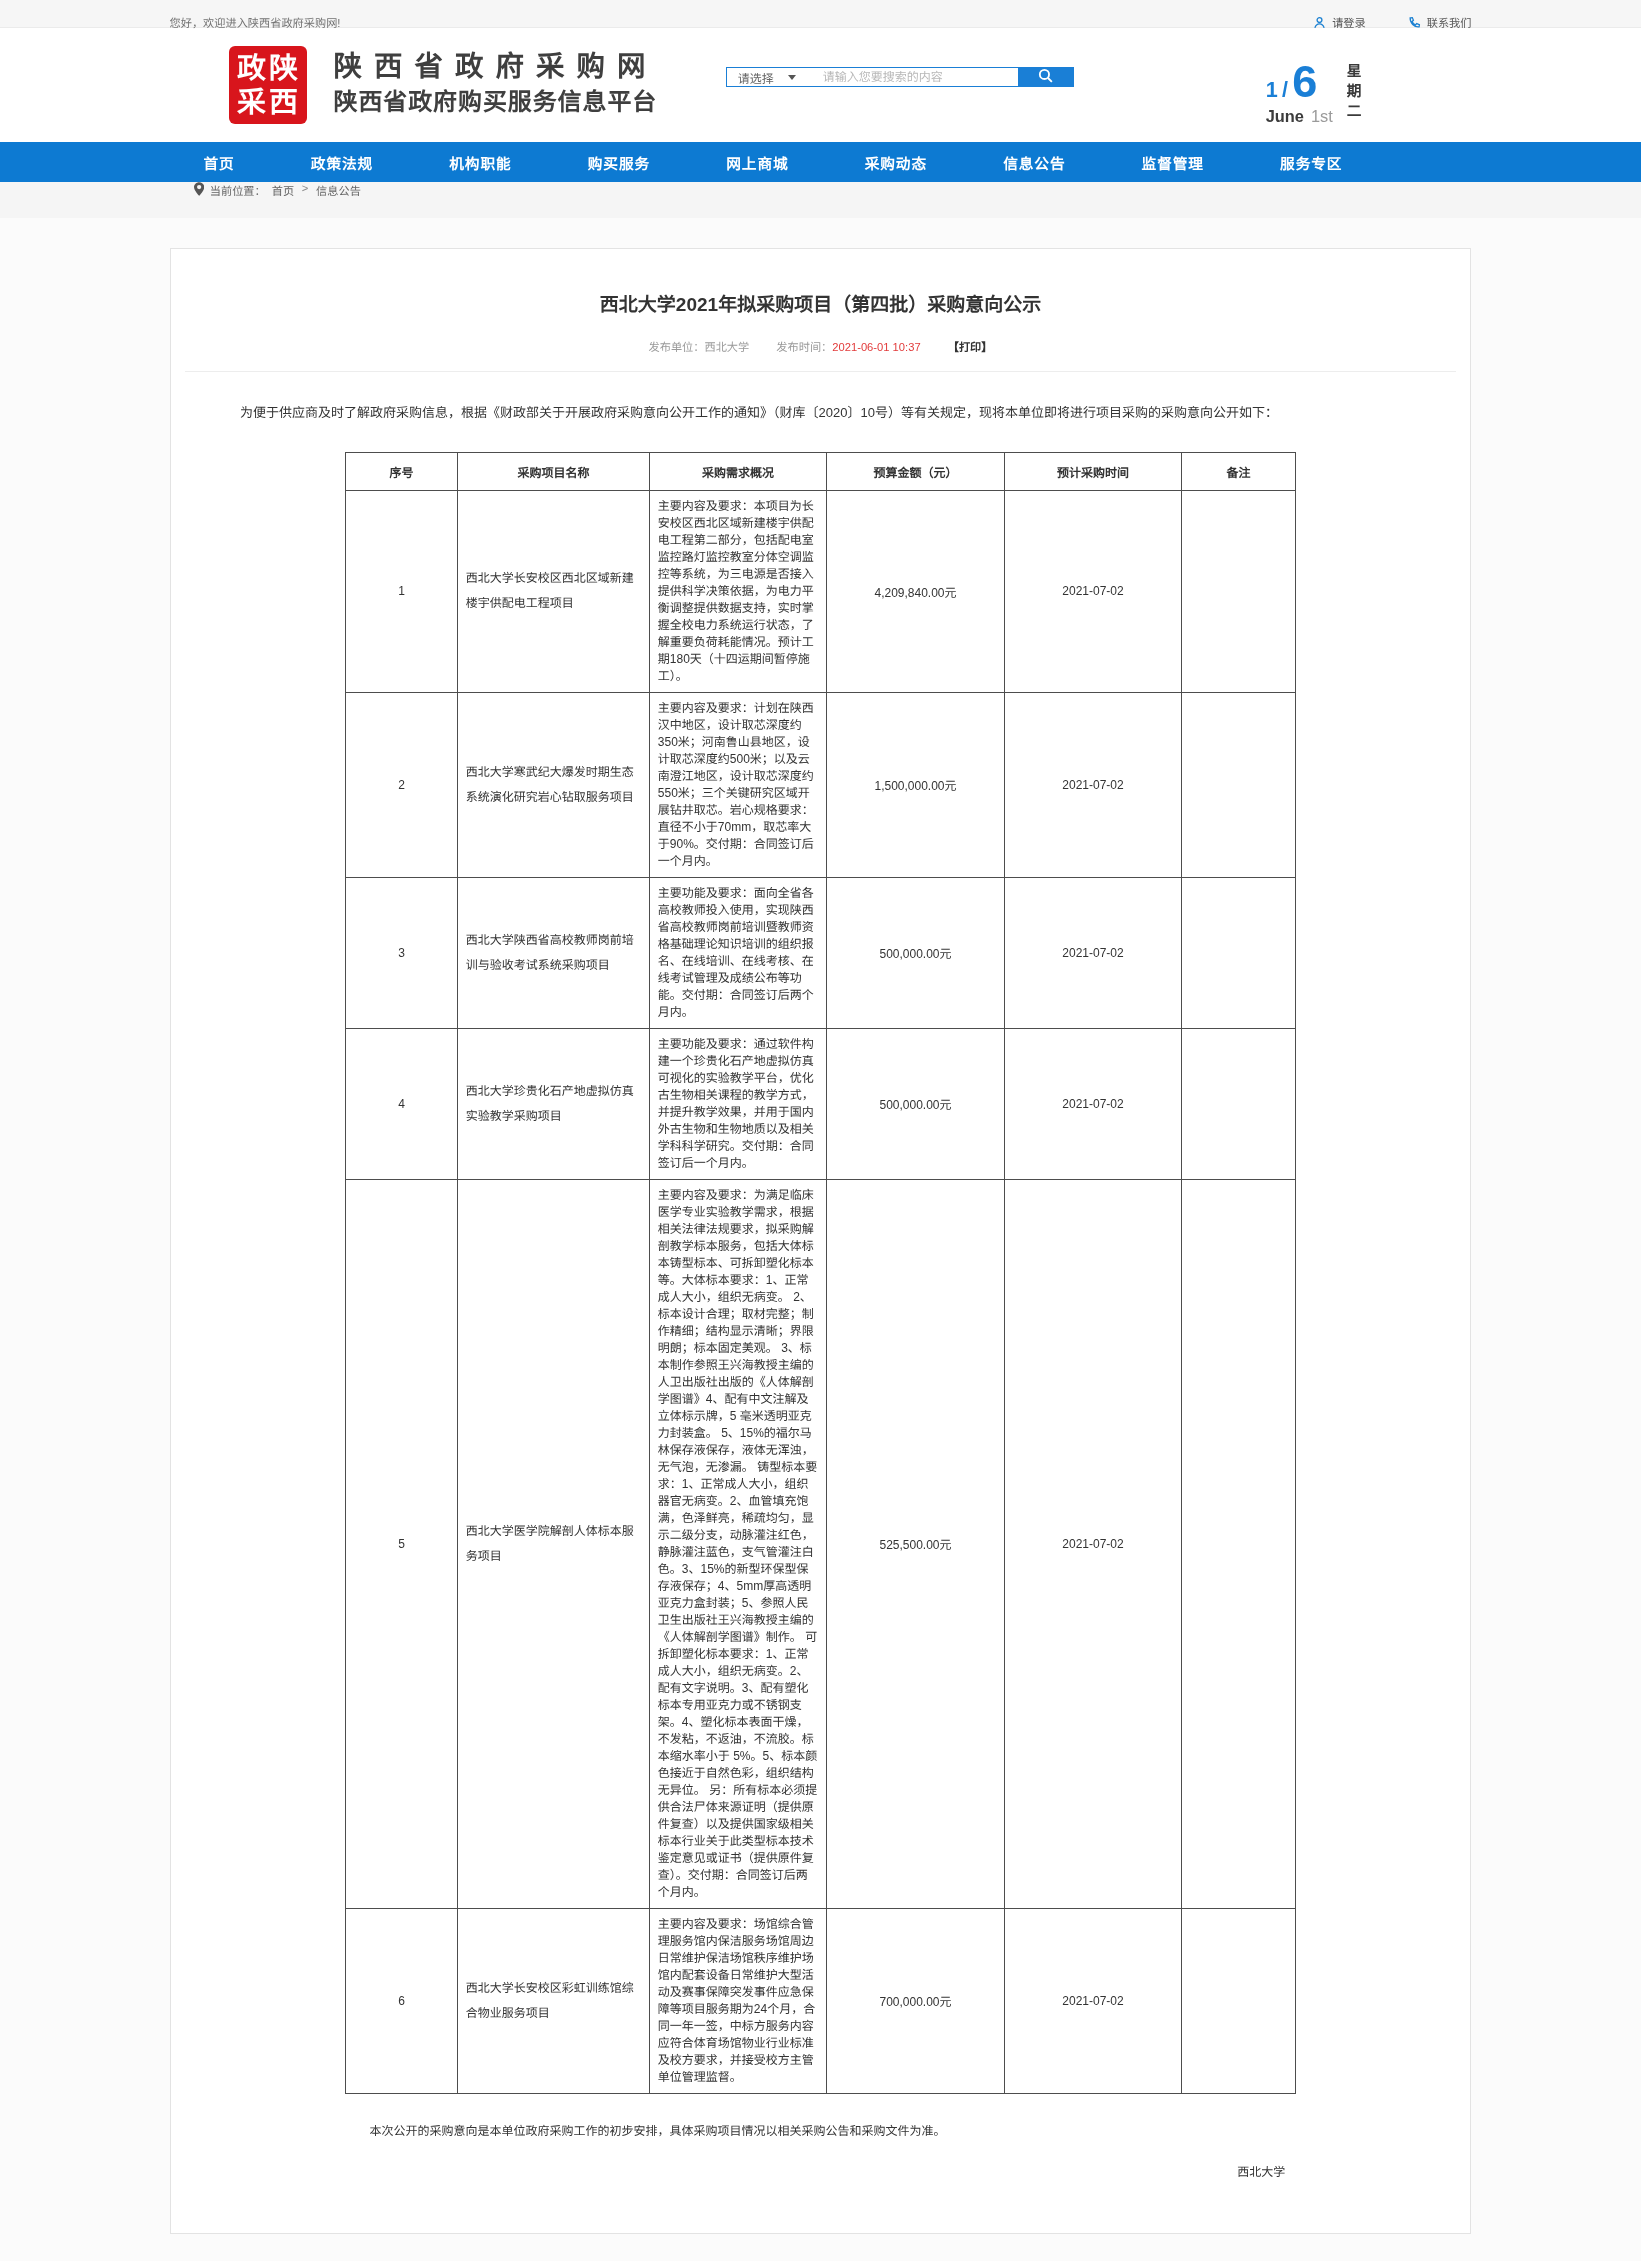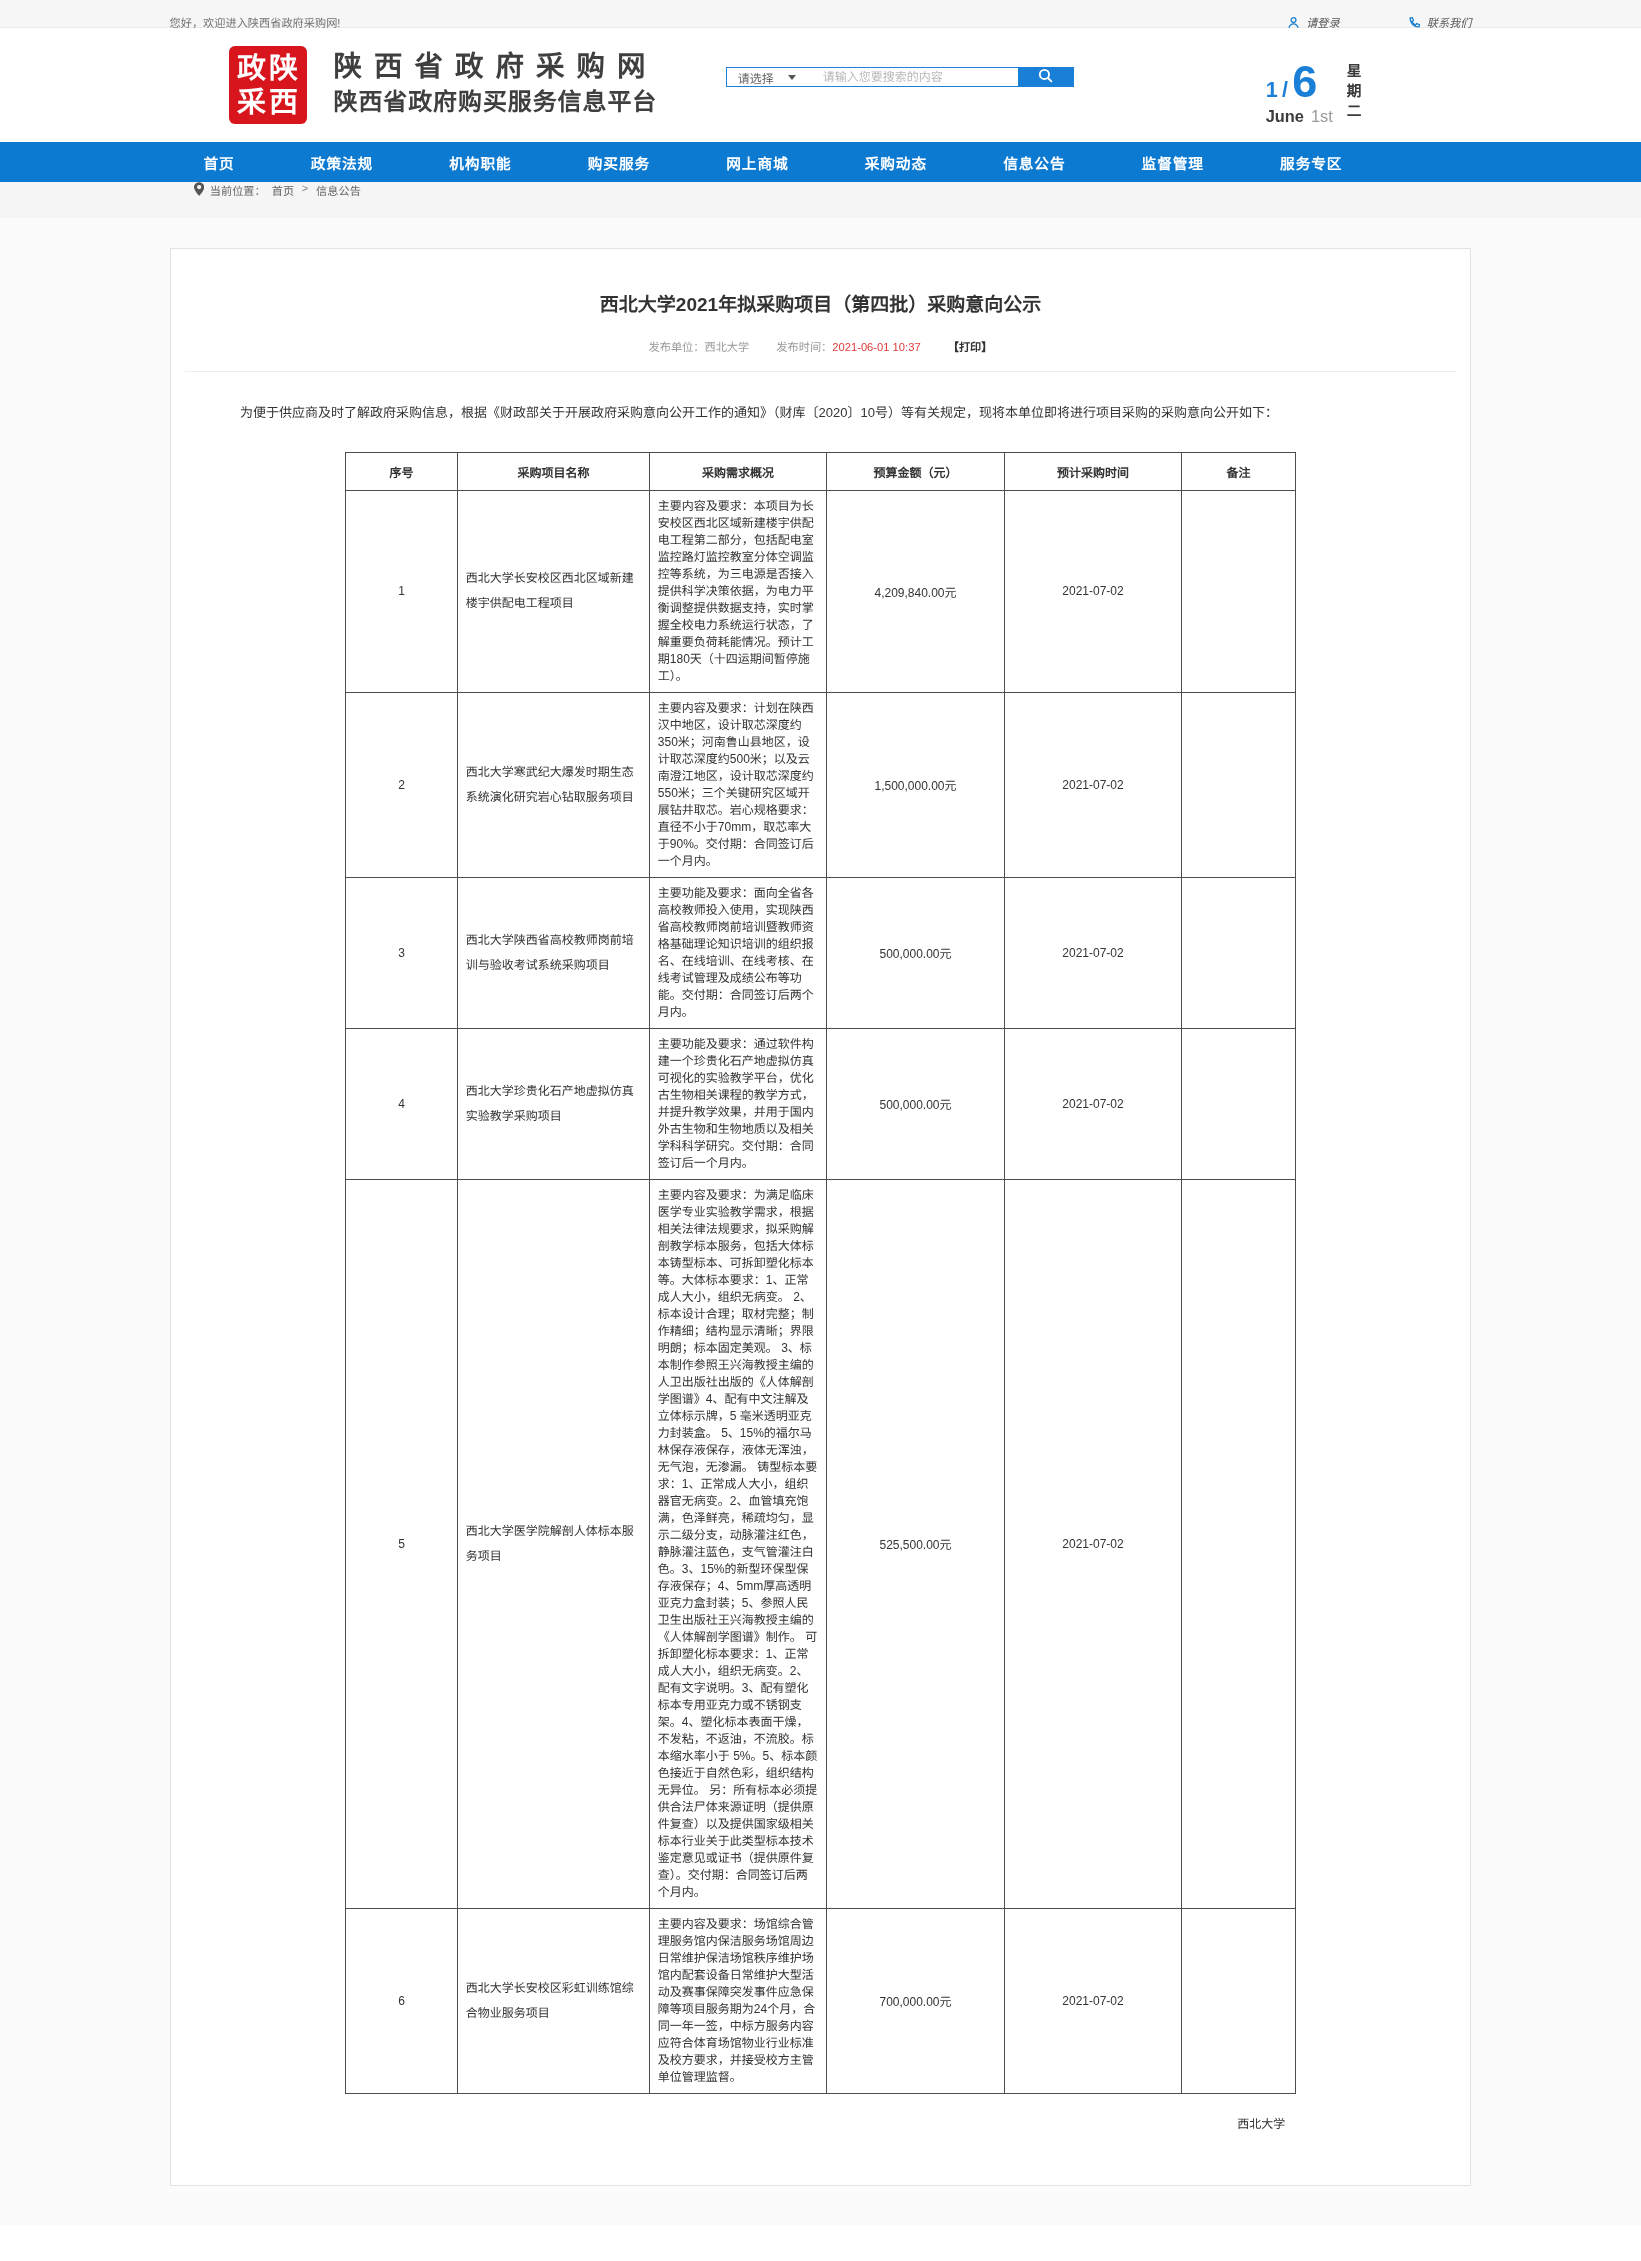--- a/index.html
+++ b/index.html
@@ -7,21 +7,21 @@
   body {
     width:1641px; background:#ffffff; color:#333;
     font-family:"Liberation Sans","DejaVu Sans",sans-serif;
   }
   a { text-decoration:none; color:inherit; cursor:pointer; }
   .container { width:1302px; margin:0 auto; position:relative; }
 
   
   .topbar { height:28px; background:#f6f6f6; border-bottom:0.9px solid #ebebeb; }
   .topbar-inner { display:flex; justify-content:space-between; align-items:center; height:44px; font-size:11.2px; color:#737373; }
-  .topbar-links { display:flex; gap:68px;font-style:italic; }
+  .topbar-links { display:flex; gap:42px; }
   .topbar-link { display:flex; align-items:center; gap:6px; color:#595959; }
   .topbar-link svg { display:block; }
 
   
   .header { height:114px; background:#fff; }
   .logo { position:absolute; left:59px; top:18px; width:78px; height:78px; background:#d8151c; border-radius:6px;
           display:grid; grid-template-columns:1fr 1fr; align-content:center; padding:5.2px 7px; }
   .logo span { color:#fff; font-weight:bold; font-size:29px; line-height:34px; text-align:center; }
   .site-titles { position:absolute; left:164px; top:23px; }
   .site-name { margin:0; font-size:28.5px; font-weight:bold; color:#3f3f3f; letter-spacing:12px; line-height:31px; white-space:nowrap; }
@@ -268,19 +268,20 @@
     <td class="c-no">6</td>
     <td class="c-name">西北大学长安校区彩虹训练馆综合物业服务项目</td>
     <td class="c-summary">主要内容及要求：场馆综合管理服务馆内保洁服务场馆周边日常维护保洁场馆秩序维护场馆内配套设备日常维护大型活动及赛事保障突发事件应急保障等项目服务期为24个月，合同一年一签，中标方服务内容应符合体育场馆物业行业标准及校方要求，并接受校方主管单位管理监督。</td>
     <td class="c-budget">700,000.00元</td>
     <td class="c-time">2021-07-02</td>
     <td class="c-note"></td>
   </tr>
         </tbody>
     </table>
 
+    <p class="closing">本次公开的采购意向是本单位政府采购工作的初步安排，具体采购项目情况以相关采购公告和采购文件为准。</p>
 
     <div class="signature">
       <div>西北大学</div>
     </div>
   </div>
 </div>
 
 
 </body></html>

